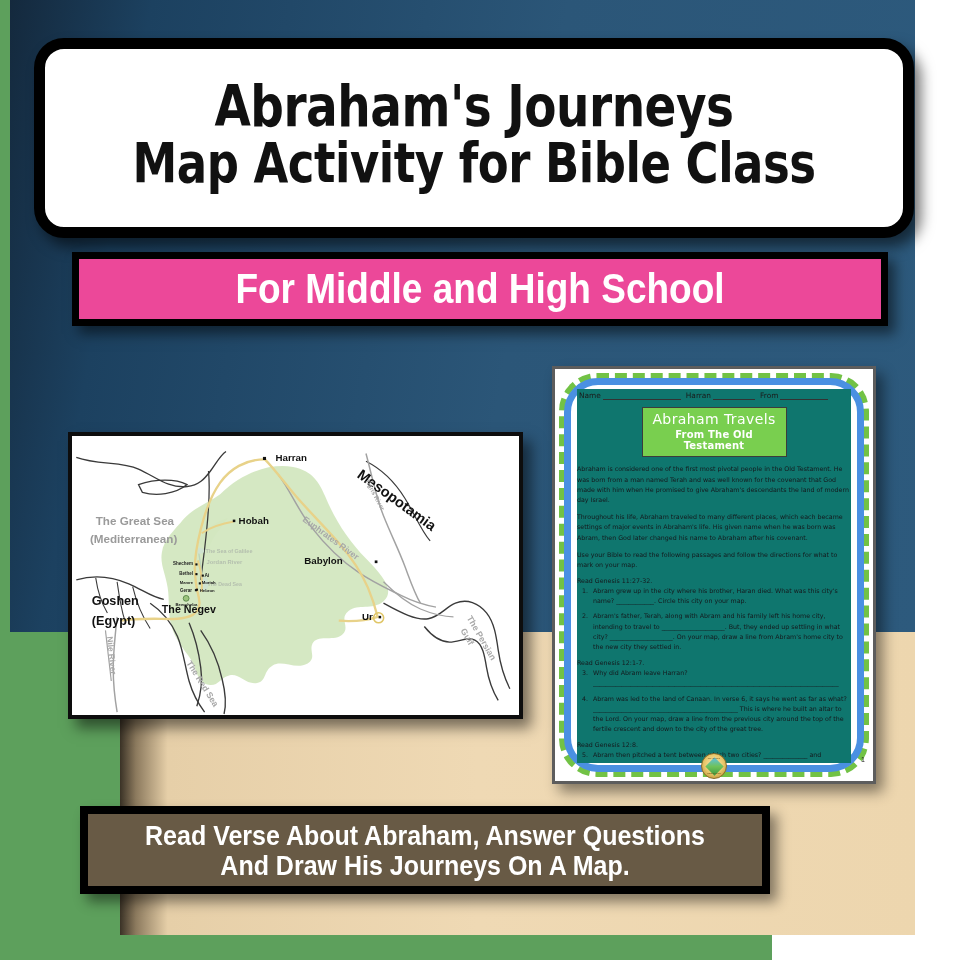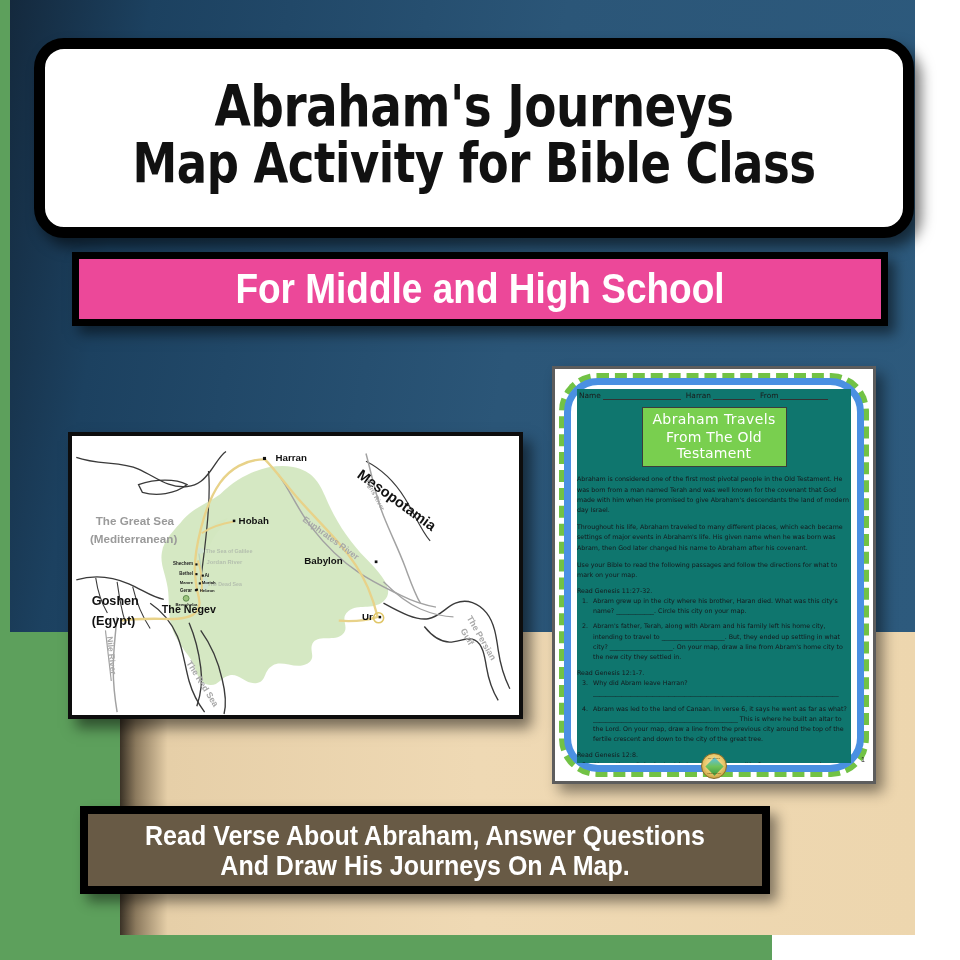--- a/index.html
+++ b/index.html
@@ -145,21 +145,21 @@
     background: #79cf4f;
     border: 1.5px solid #3c3c3c;
     text-align: center;
     padding: 4px 2px 5px 2px;
   }
   .ws-title-main {
     color: #ffffff; font-size: 14px; font-weight: 400;
     letter-spacing: 0.4px; line-height: 1.1; text-align: center;
   }
   .ws-title-sub {
-    color: #ffffff; font-size: 14px; font-weight: 400;
+    color: #ffffff; font-size: 10px; font-weight: 700;
     letter-spacing: 0.2px; margin-top: 2px;
   }
 
   .ws-para {
     font-size: 6.3px; line-height: 1.62; margin-top: 7px;
     text-align: left; color: #15181c;
   }
   .ws-head {
     font-size: 6.3px; margin-top: 7px; color: #15181c;
   }

